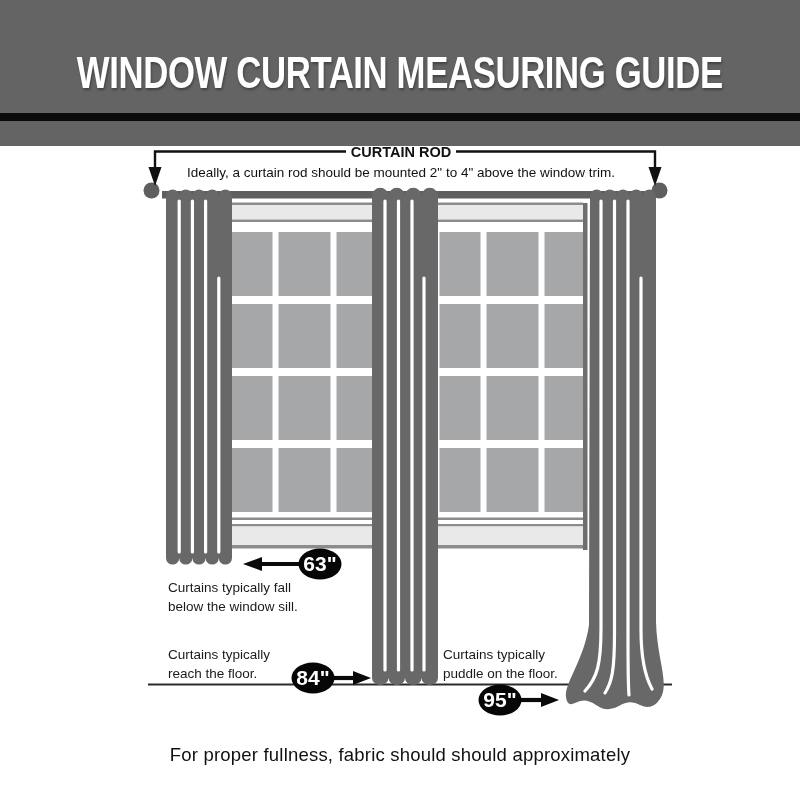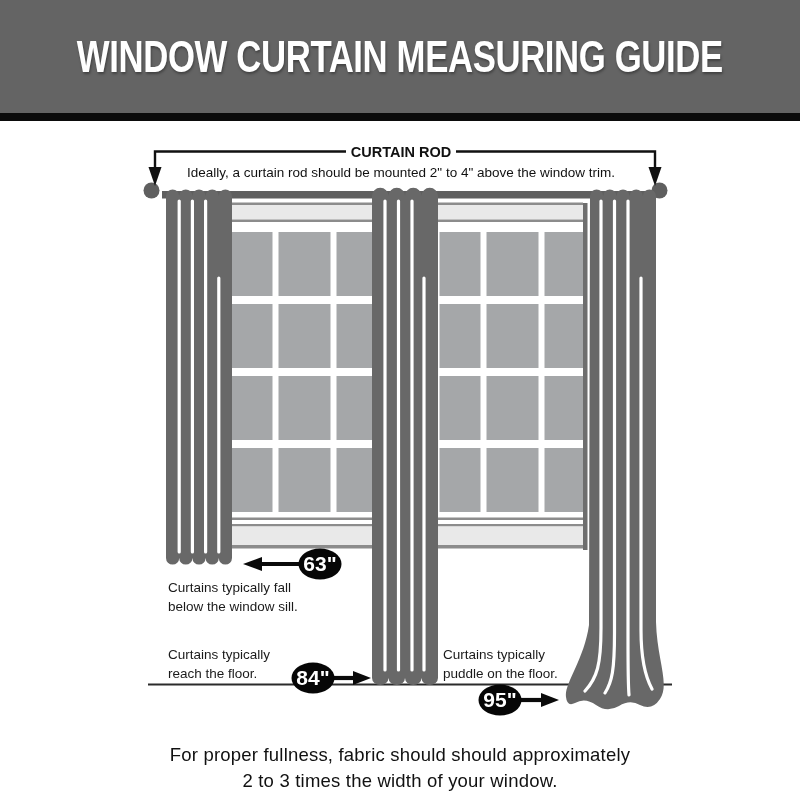--- a/index.html
+++ b/index.html
@@ -1,18 +1,18 @@
 <!DOCTYPE html>
 <html style="--banner: #646464; --divider: #0b0b0b; --curtain: #686868; --rod: #5f5f5f; --frame: #6e6e6e; --pane: #a5a7a9; --trim_light: #e9e9e9; --trim_line: #8c8c8c; --label_bg: #060606; --label_text: #ffffff; --ink: #1a1a1a;"><head>
 <meta charset="utf-8">
 <style>
   html,body{margin:0;padding:0;background:#ffffff;}
   .stage{position:relative;width:800px;height:800px;background:#ffffff;overflow:hidden;
          font-family:"Liberation Sans",sans-serif;}
-  .banner{position:absolute;left:0;top:0;width:800px;height:113px;background:var(--banner);
+  .banner{position:absolute;left:0;top:0;width:800px;height:146px;background:var(--banner);
           display:flex;align-items:center;justify-content:center;}
   .banner-title{color:#ffffff;font-size:44px;font-weight:800;letter-spacing:-0.5px;white-space:nowrap;
                 transform:scaleX(0.79);transform-origin:center;
                 text-shadow:1px 2px 3px rgba(0,0,0,0.35);}
   .divider{position:absolute;left:0;top:113px;width:800px;height:8px;background:var(--divider);}
   svg.diagram{position:absolute;left:0;top:0;}
   svg text{font-family:"Liberation Sans",sans-serif;}
   .rod-label{font-size:14.5px;font-weight:bold;fill:#111111;text-anchor:middle;}
   .rod-sub{font-size:13.5px;fill:#111111;text-anchor:middle;}
   .callout-line{stroke:#111111;stroke-width:2.4;fill:none;}
@@ -149,16 +149,15 @@
       <polygon class="arrow-head" points="541,693 541,707 559,700"></polygon>
       <ellipse class="label-ellipse" cx="500" cy="700" rx="21.5" ry="15.5"></ellipse>
       <text class="label-text" x="500" y="707">95"</text>
       <text class="note" x="443" y="659">Curtains typically</text>
       <text class="note" x="443" y="677.5">puddle on the floor.</text>
     </g>
   </svg>
 
   <div class="footer">
     <div>For proper fullness, fabric should should approximately</div>
-    <div>2 to 3 times the width of your window.</div>
   </div>
 
 </div>
 
 </body></html>

